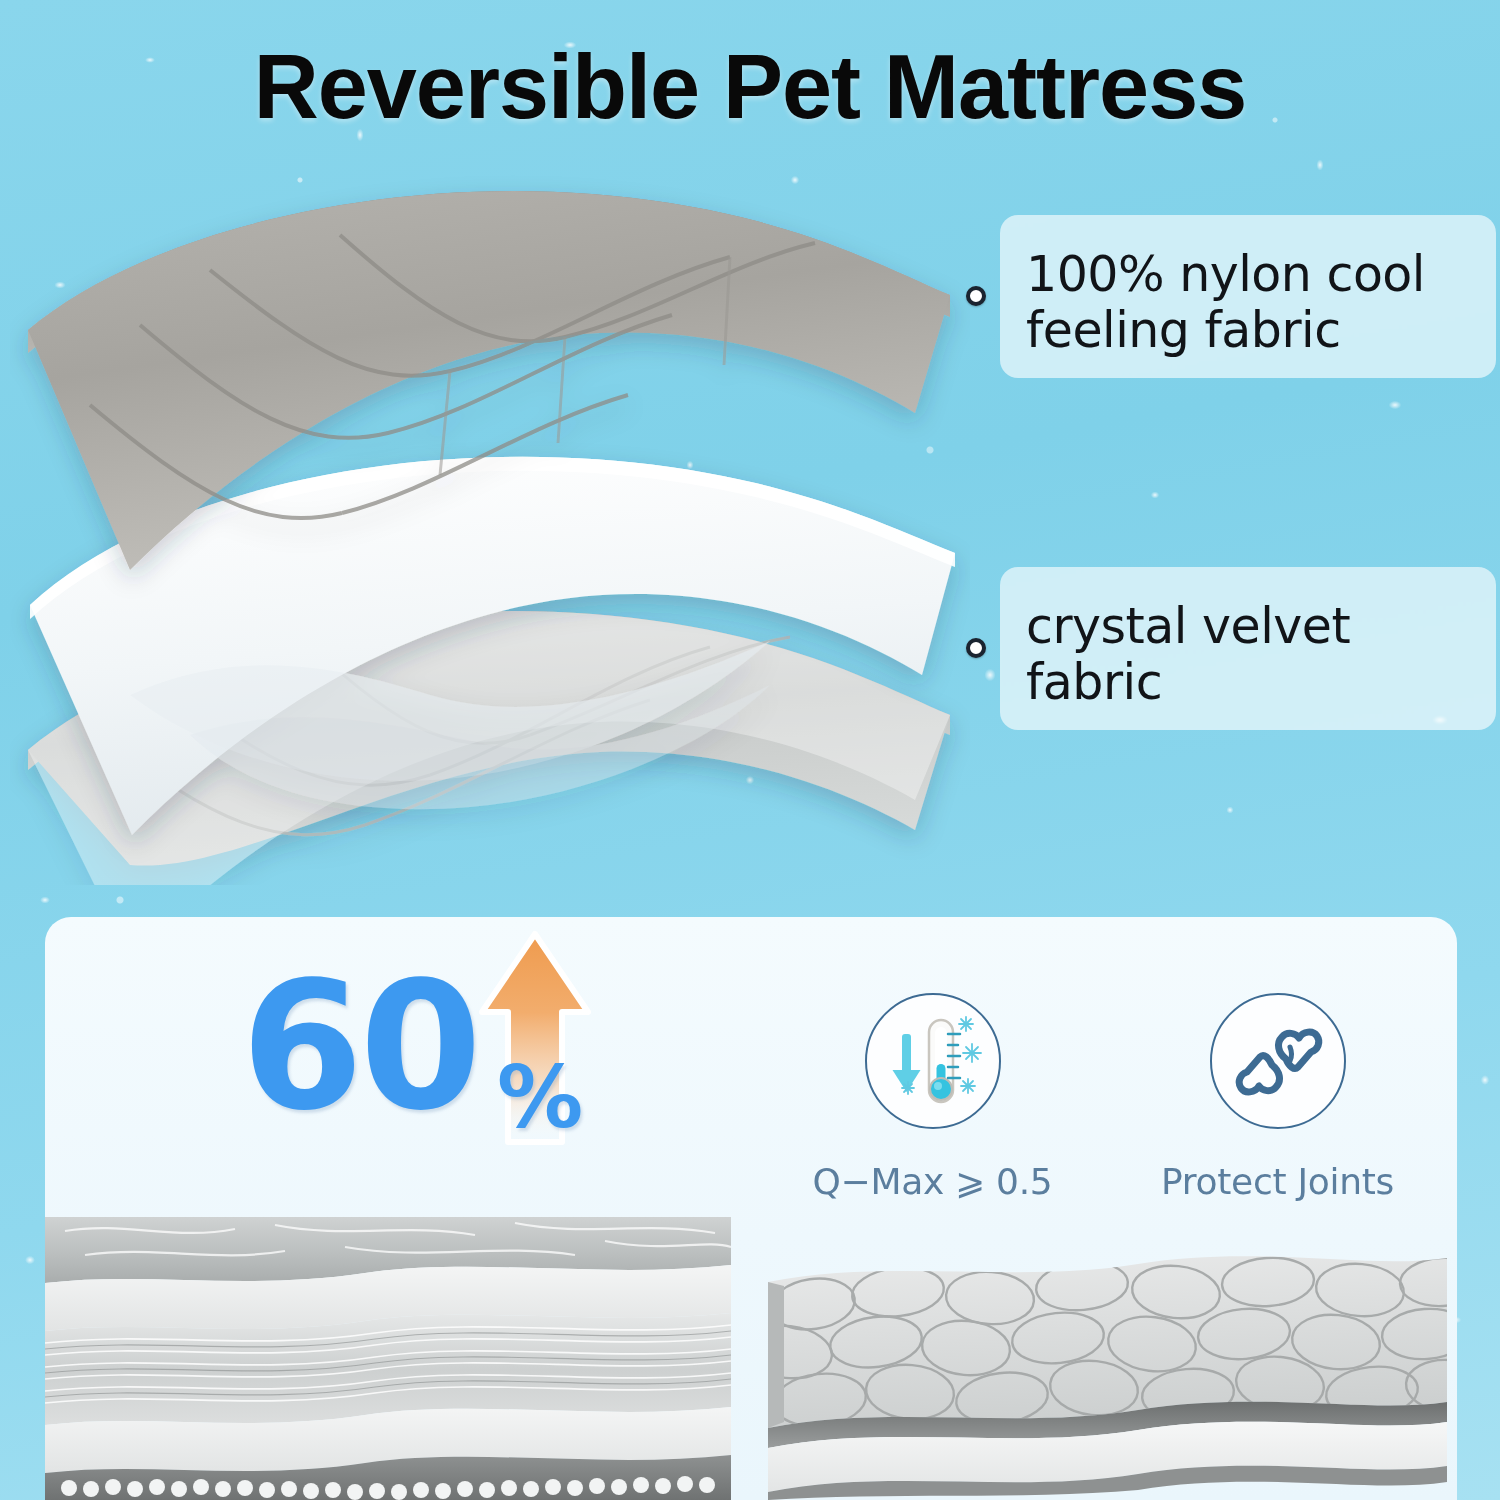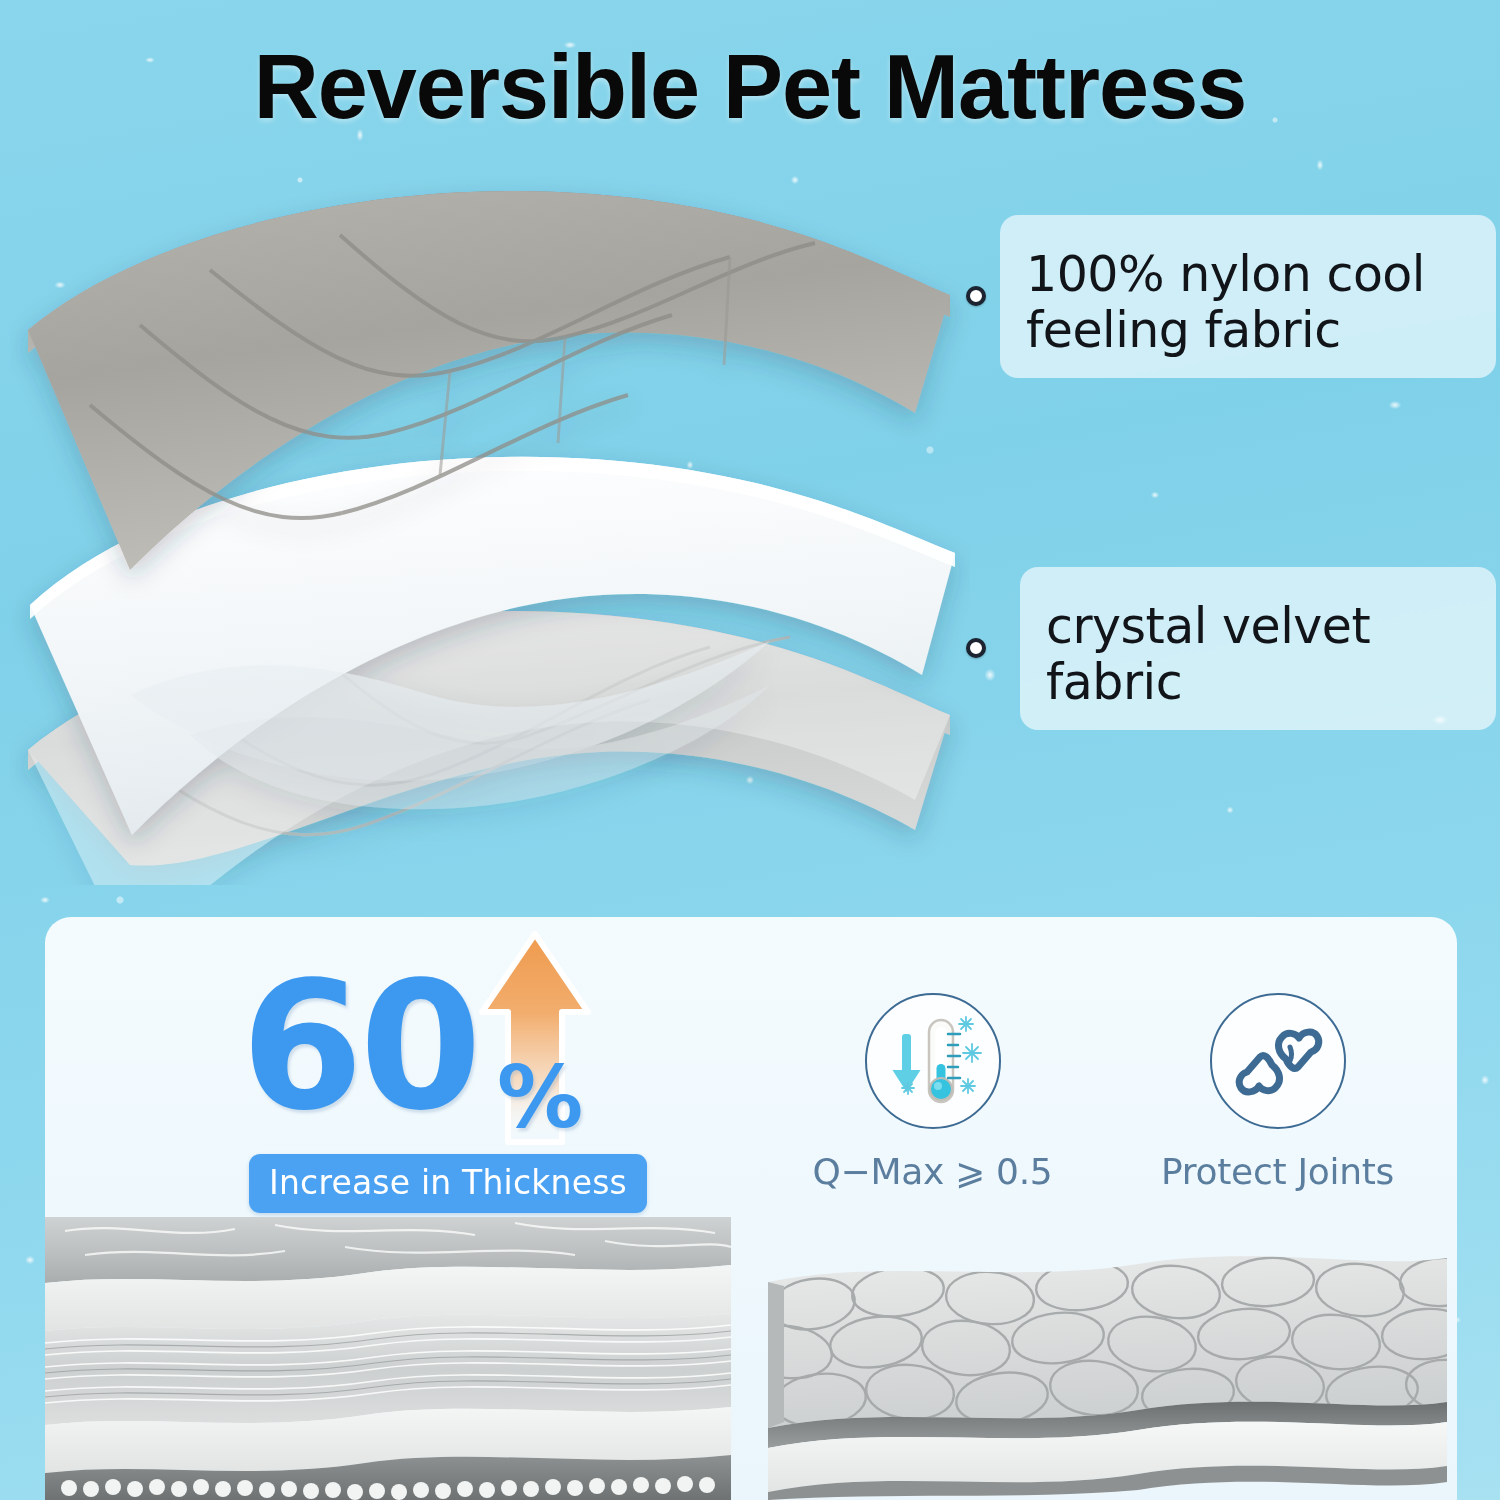--- a/index.html
+++ b/index.html
@@ -85,21 +85,21 @@
   .ctext{
     font-size:49px;line-height:1.14;color:#111418;
     font-family:"DejaVu Sans","Liberation Sans",sans-serif;
     font-weight:400;letter-spacing:-.5px;
   }
   #callout0{left:966px;top:215px;width:530px;}
   #callout1{left:966px;top:391px;width:530px;}
   #callout2{left:966px;top:567px;width:530px;}
   #callout0 .cbox{width:500px;}
   #callout1 .cbox{width:500px;}
-  #callout2 .cbox{width:500px;margin-left:20px;}
+  #callout2 .cbox{width:500px;}
 
   
   .panel{
     position:absolute;left:45px;top:917px;width:1412px;height:583px;
     background:linear-gradient(180deg,#f4fbfe 0%,#eef8fd 55%,#eaf6fc 100%);
     border-radius:26px 26px 0 0;overflow:hidden;
   }
 
   
   .eighty-wrap{position:absolute;left:196px;top:15px;width:420px;height:270px;}
@@ -130,21 +130,21 @@
   
   .features{position:absolute;left:715px;top:76px;width:690px;height:215px;display:flex;}
   .feature{flex:1;display:flex;flex-direction:column;align-items:center;}
   .fcircle{
     width:136px;height:136px;border-radius:50%;
     background:#fdfeff;border:2px solid #3d6b93;
     display:flex;align-items:center;justify-content:center;
     box-sizing:border-box;
   }
   .flabel{
-    margin-top:22px;font-size:36px;color:#5b7e9e;
+    margin-top:32px;font-size:36px;color:#5b7e9e;
     font-family:"DejaVu Sans","Liberation Sans",sans-serif;
     letter-spacing:-.3px;white-space:nowrap;
   }
 
   
   .photo{position:absolute;overflow:hidden;}
   #photoA{left:0px;top:300px;width:686px;height:283px;}
   #photoB{left:713px;top:325px;width:699px;height:258px;}
 </style>
 </head>
@@ -278,21 +278,20 @@
             <stop offset="0%" stop-color="#ef9b4e"></stop>
             <stop offset="38%" stop-color="#f2ad6d"></stop>
             <stop offset="72%" stop-color="#f8d5b5" stop-opacity=".75"></stop>
             <stop offset="100%" stop-color="#ffffff" stop-opacity="0"></stop>
           </linearGradient>
         </defs>
         <path d="M 59,4 L 112,82 L 86,82 L 86,212 L 32,212 L 32,82 L 6,82 Z" fill="url(#gArrow)" stroke="#ffffff" stroke-width="6" stroke-linejoin="round"></path>
       </svg>
       <div class="eighty">60</div>
       <div class="pct">%</div>
-      <div class="pill">Increase in Thickness</div>
     </div>
 
     <div class="features">
 
       <div class="feature">
         <div class="fcircle">
           <svg width="110" height="110" viewBox="0 0 110 110">
 
             <g fill="#5fcfe6">
               <rect x="24" y="28" width="9" height="40" rx="3"></rect>

